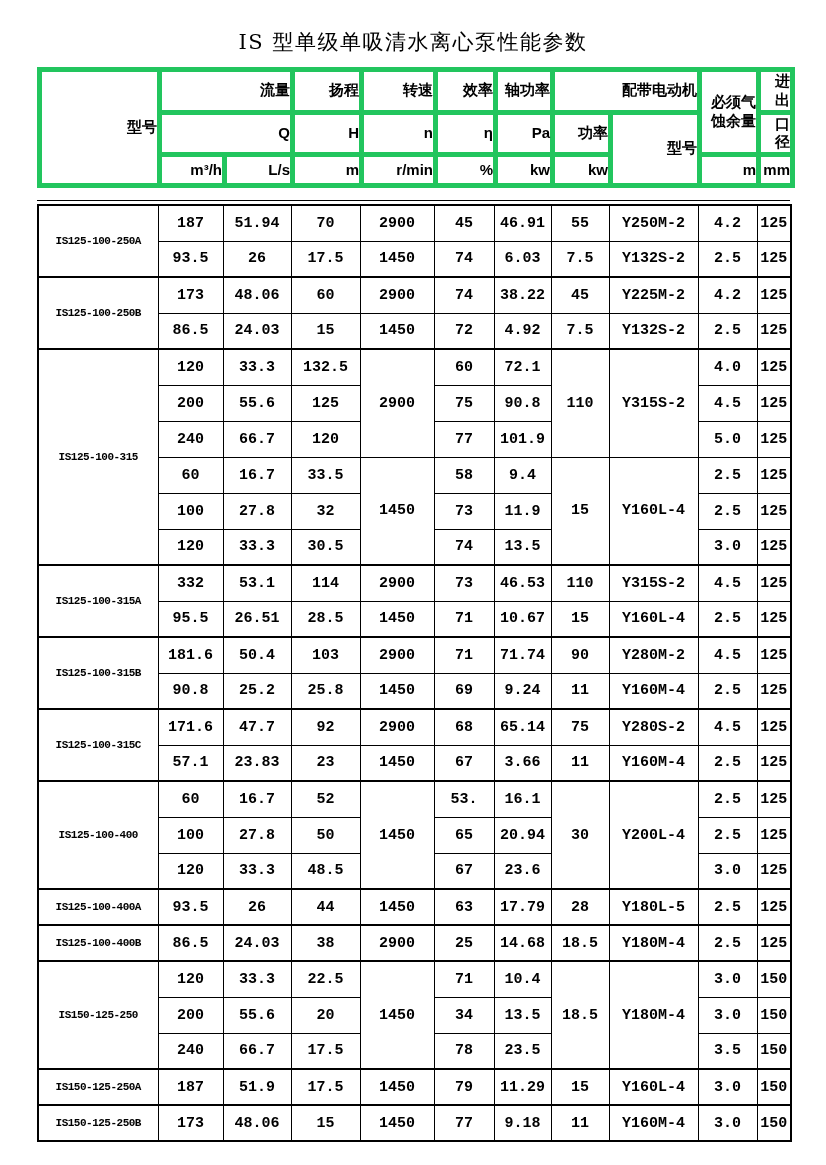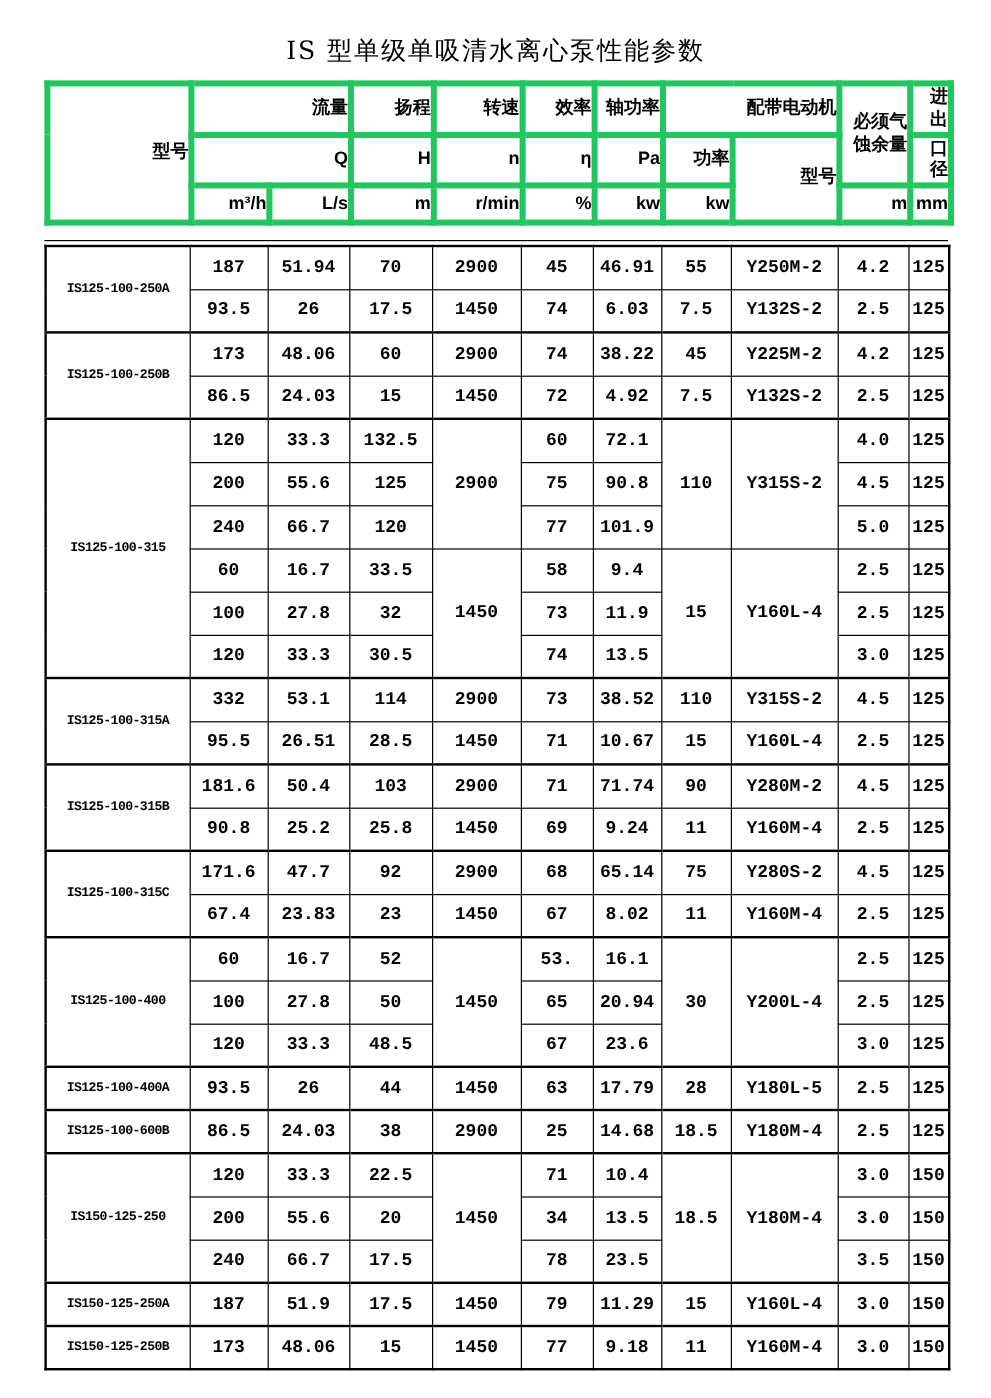--- a/index.html
+++ b/index.html
@@ -234,21 +234,21 @@
           <td>3.0</td>
           <td>125</td>
         </tr>
         <tr class="group-start">
           <td rowspan="2" class="model-cell">IS125-100-315A</td>
           <td>332</td>
           <td>53.1</td>
           <td>114</td>
           <td>2900</td>
           <td>73</td>
-          <td>38.52</td>
+          <td>46.53</td>
           <td>110</td>
           <td>Y315S-2</td>
           <td>4.5</td>
           <td>125</td>
         </tr>
         <tr>
           <td>95.5</td>
           <td>26.51</td>
           <td>28.5</td>
           <td>1450</td>
@@ -291,26 +291,26 @@
           <td>92</td>
           <td>2900</td>
           <td>68</td>
           <td>65.14</td>
           <td>75</td>
           <td>Y280S-2</td>
           <td>4.5</td>
           <td>125</td>
         </tr>
         <tr>
-          <td>67.4</td>
+          <td>57.1</td>
           <td>23.83</td>
           <td>23</td>
           <td>1450</td>
           <td>67</td>
-          <td>8.02</td>
+          <td>3.66</td>
           <td>11</td>
           <td>Y160M-4</td>
           <td>2.5</td>
           <td>125</td>
         </tr>
         <tr class="group-start">
           <td rowspan="3" class="model-cell">IS125-100-400</td>
           <td>60</td>
           <td>16.7</td>
           <td>52</td>
@@ -347,21 +347,21 @@
           <td>44</td>
           <td>1450</td>
           <td>63</td>
           <td>17.79</td>
           <td>28</td>
           <td>Y180L-5</td>
           <td>2.5</td>
           <td>125</td>
         </tr>
         <tr class="group-start">
-          <td class="model-cell">IS125-100-600B</td>
+          <td class="model-cell">IS125-100-400B</td>
           <td>86.5</td>
           <td>24.03</td>
           <td>38</td>
           <td>2900</td>
           <td>25</td>
           <td>14.68</td>
           <td>18.5</td>
           <td>Y180M-4</td>
           <td>2.5</td>
           <td>125</td>

